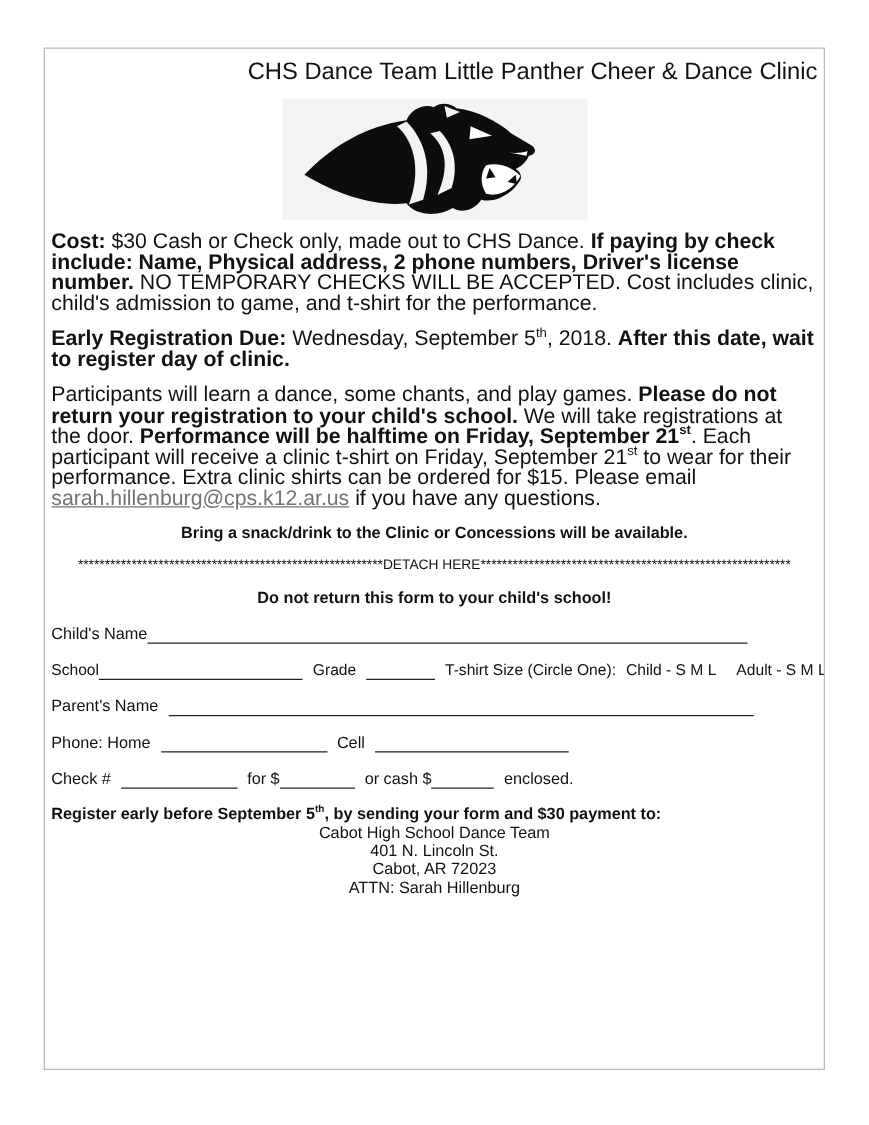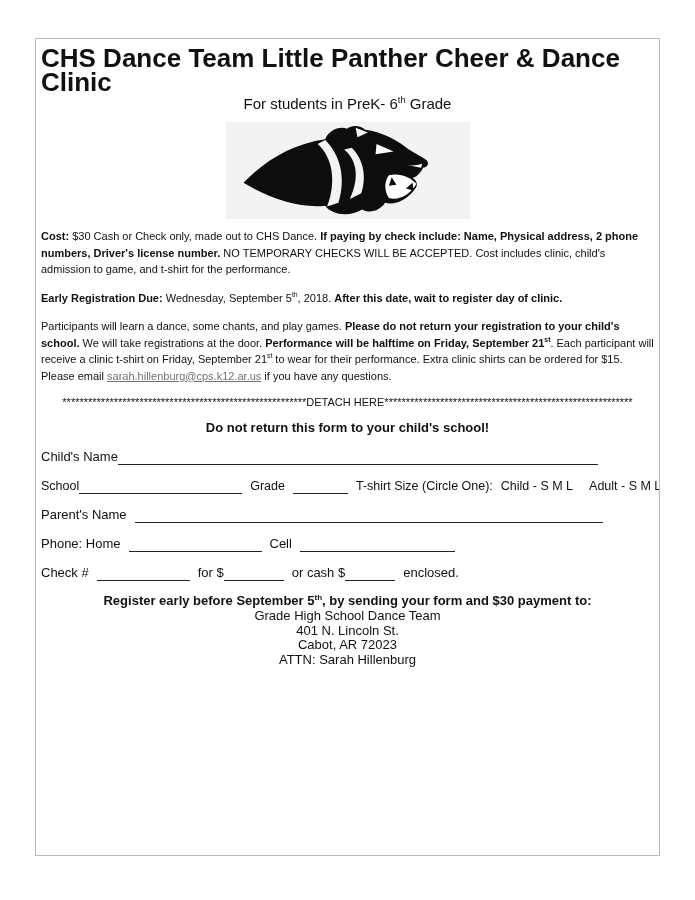--- a/index.html
+++ b/index.html
@@ -17,22 +17,22 @@
     width: 625px; height: 818px;
     border: 1px solid #b9b9b9;
     padding: 0 5px;
     overflow: hidden;
     background: #ffffff;
   }
   .b { font-weight: bold; }
   sup { font-size: 62%; line-height: 0; }
   .title {
     margin-top: 7px;
-    text-align: left;
-    font-size: 26px; font-weight: bold;
+    text-align: right;
+    font-size: 19px; font-weight: normal;
     line-height: 24px;
   }
   .subtitle {
     text-align: center;
     font-size: 15px;
     line-height: 19px;
   }
   .logo-wrap {
     margin: 9px auto 0 auto;
     width: 244px; height: 97px;
@@ -41,21 +41,21 @@
   }
   .logo-wrap svg { width: 240px; height: 95px; display: block; }
   .when {
     margin-top: 14px;
     text-align: center;
     font-size: 16px; font-weight: bold;
     line-height: 21px;
   }
   .para {
     margin-top: 12px;
-    font-size: 11px;
+    font-size: 17px;
     line-height: 16.5px;
     text-align: left;
   }
   .para.cost { margin-top: 9px; }
   .wear-head {
     margin-top: 11px;
     font-size: 13px; font-weight: bold; line-height: 16px;
   }
   ul.wear-list {
     margin: 2px 0 0 0;
@@ -97,38 +97,36 @@
   .w55  { width: 55px; }
   .w135 { width: 133px; }
   .w155 { width: 155px; }
   .w95  { width: 93px; }
   .w62  { width: 60px; }
   .w52  { width: 50px; }
   .gap8  { display:inline-block; width: 8px; }
   .gap16 { display:inline-block; width: 16px; }
   .reg-head {
     margin-top: 12px;
-    text-align: center;
     font-size: 13px; font-weight: bold;
     line-height: 16px;
   }
   .addr {
     text-align: center;
     font-size: 13px;
     line-height: 14.5px;
   }
   a.link { color: #737373; text-decoration: underline; cursor: pointer; }
 </style>
 </head>
 <body>
 
 <div class="page">
 
   <div class="title">CHS Dance Team Little Panther Cheer &amp; Dance Clinic</div>
-  <div class="subtitle"><span>For students in PreK- 6</span><sup>th</sup><span> Grade</span></div>
 
   <div class="logo-wrap">
     <svg viewBox="0 0 240 100" xmlns="http://www.w3.org/2000/svg" aria-hidden="true">
       <path fill="#0d0d0d" d="M10,63 C34,38 62,22 96,17 C100,8 110,3 119,6 C124,2 133,2 138,7 C156,9 174,19 184,28 L201,38 C206,41 205,46 199,47 C197,52 193,56 188,58 C193,61 194,66 190,70 C183,80 170,87 159,84 C154,92 143,96 135,91 C122,99 103,97 96,87 C70,90 38,80 10,63 Z"></path>
       <path fill="#f3f3f3" d="M96,18 C112,34 118,58 110,84 L98,88 C108,62 104,36 88,22 Z"></path>
       <path fill="#f3f3f3" d="M124,26 C136,38 140,56 134,74 L122,80 C132,58 130,40 116,28 Z"></path>
       <path fill="#f3f3f3" d="M128,5 L141,10 L130,15 Z"></path>
       <path fill="#ffffff" d="M150,22 L168,30 L149,33 Z"></path>
       <path fill="#ffffff" d="M163,55 C174,52 186,57 192,64 C186,75 174,82 163,79 C158,71 158,62 163,55 Z"></path>
       <path fill="#0d0d0d" d="M166,57 L171,65 L163,66 Z"></path>
@@ -138,20 +136,21 @@
   </div>
 
 
   <div class="para cost"><span class="b">Cost:</span><span>  $30 Cash or Check only, made out to CHS Dance.  </span><span class="b">If paying by check include: Name, Physical address, 2 phone numbers, Driver's license number.</span><span> NO TEMPORARY CHECKS WILL BE ACCEPTED. Cost includes clinic, child's admission to game, and t-shirt for the performance.</span></div>
 
 
   <div class="para"><span class="b">Early Registration Due:</span><span> Wednesday, September 5</span><sup>th</sup><span>, 2018.  </span><span class="b">After this date, wait to register day of clinic.</span></div>
 
   <div class="para"><span>Participants will learn a dance, some chants, and play games. </span><span class="b">Please do not return your registration to your child's school.</span><span> We will take registrations at the door. </span><span class="b">Performance will be halftime on Friday, September 21</span><sup class="b">st</sup><span>. Each participant will receive a clinic t-shirt on Friday, September 21</span><sup>st</sup><span> to wear for their performance. Extra clinic shirts can be ordered for $15. Please email </span><a class="link">sarah.hillenburg@cps.k12.ar.us</a><span>  if you have any questions.</span></div>
 
+  <div class="center-bold">Bring a snack/drink to the Clinic or Concessions will be available.</div>
 
   <div class="detach">*********************************************************DETACH HERE**********************************************************</div>
 
   <div class="center-bold">Do not return this form to your child's school!</div>
 
   <div class="form-row">
     <span>Child's Name</span><span class="bl w480"></span>
   </div>
 
   <div class="form-row tight">
@@ -165,19 +164,19 @@
   <div class="form-row">
     <span>Phone: Home</span><span class="gap8"></span><span class="bl w135"></span><span class="gap8"></span><span>Cell</span><span class="gap8"></span><span class="bl w155"></span>
   </div>
 
   <div class="form-row">
     <span>Check #</span><span class="gap8"></span><span class="bl w95"></span><span class="gap8"></span><span>for $</span><span class="bl w62"></span><span class="gap8"></span><span>or cash $</span><span class="bl w52"></span><span class="gap8"></span><span>enclosed.</span>
   </div>
 
   <div class="reg-head"><span>Register early before September 5</span><sup>th</sup><span>, by sending your form and $30 payment to:</span></div>
   <div class="addr">
-    <div>Grade High School Dance Team</div>
+    <div>Cabot High School Dance Team</div>
     <div>401 N. Lincoln St.</div>
     <div>Cabot, AR 72023</div>
     <div>ATTN: Sarah Hillenburg</div>
   </div>
 
 </div>
 
 </body></html>

